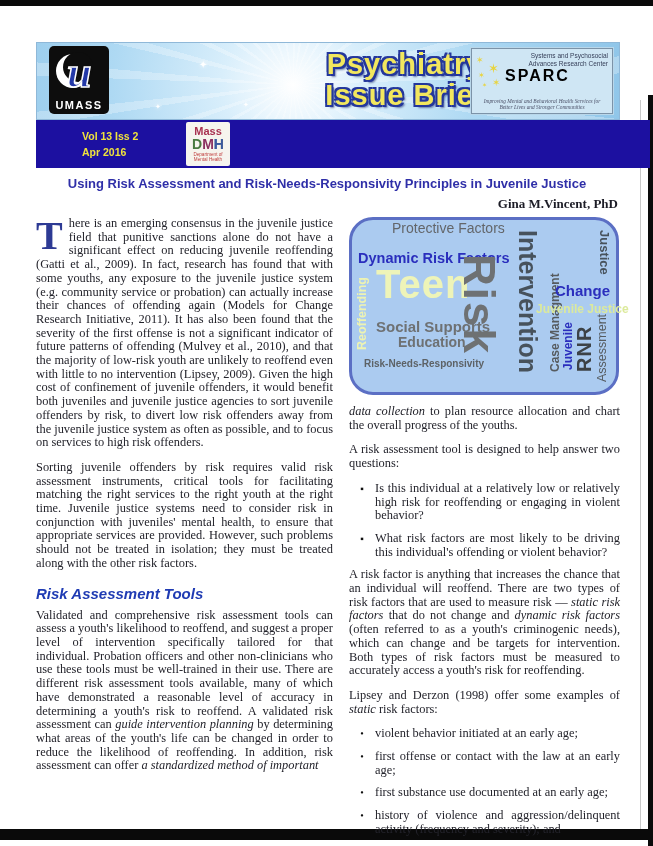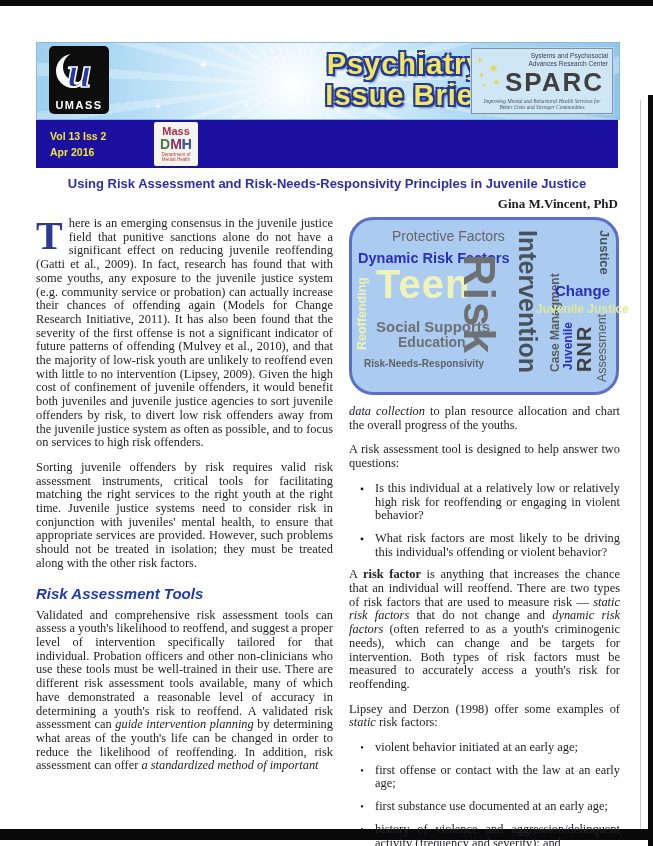--- a/index.html
+++ b/index.html
@@ -26,27 +26,27 @@
     font-family:"Liberation Sans",sans-serif;font-weight:bold;font-size:29px;line-height:31px;
     color:#f2e75e;letter-spacing:1px;
     text-shadow:-2px -2px 0 #24379b, 2px -2px 0 #24379b, -2px 2px 0 #24379b, 2px 2px 0 #24379b, 3px 3px 2px rgba(25,40,110,.55);}
   .sparc{position:absolute;right:6px;top:5px;width:140px;height:64px;background:#cfe6f4;
          border:1px solid #7c93a8;box-shadow:0 0 0 1px #b9d7ea;}
   .sparc-org{position:absolute;right:4px;top:3px;text-align:right;font-family:"Liberation Sans",sans-serif;
              font-size:6.5px;line-height:7.5px;color:#37405a;}
   .sparc-stars{position:absolute;left:4px;top:6px;width:30px;height:34px;color:#e8d440;}
   .sparc-stars span{position:absolute;}
   .sparc-acronym{position:absolute;left:33px;top:18px;font-family:"Liberation Sans",sans-serif;
-                 font-weight:bold;font-size:26px;letter-spacing:2px;color:#404040;}
+                 font-weight:bold;font-size:16px;letter-spacing:2px;color:#000000;}
   .sparc-tag{position:absolute;left:2px;right:2px;bottom:3px;text-align:center;font-style:italic;
              font-size:5.4px;line-height:6px;color:#4a4f66;font-family:"Liberation Serif",serif;}
 
   
   .issuebar{position:absolute;left:36px;top:120px;width:582px;height:48px;background:#1c10a0;
-            display:flex;align-items:center;font-family:"Liberation Sans",sans-serif;color:#f0e33c;}
+            display:flex;align-items:center;font-family:"Liberation Sans",sans-serif;color:#f0e33c;padding-left:32px;}
   .issue-left{width:104px;padding-left:14px;font-weight:bold;font-size:10.5px;line-height:16px;}
   .issue-center{flex:1;text-align:center;font-weight:bold;font-size:10.5px;line-height:16px;}
   .dmh{width:44px;height:44px;margin-right:2px;background:#f6f4ee;border-radius:2px;
        display:flex;flex-direction:column;align-items:center;justify-content:center;line-height:1;}
   .dmh-mass{font-family:"Liberation Sans",sans-serif;font-weight:bold;font-size:11px;color:#a83050;}
   .dmh-letters{font-family:Liberation Sans, sans-serif;font-weight:bold;font-size:14px;letter-spacing:0;}
   .dmh-letters .d{color:#4a7a40;} .dmh-letters .m{color:#8a3060;}
   .dmh-letters .h{color:#3a5aa0;background:linear-gradient(90deg,#3a5aa0 60%,#d8a030 60%);-webkit-background-clip:text;}
   .dmh-dept{font-family:"Liberation Sans",sans-serif;font-size:4.6px;color:#c04040;text-align:center;line-height:5px;margin-top:1px;}
 
@@ -54,35 +54,35 @@
   .article-title{position:absolute;left:36px;top:176px;width:582px;text-align:center;
       font-family:"Liberation Sans",sans-serif;font-weight:bold;font-size:13px;color:#2f2fa8;}
   .byline{position:absolute;left:36px;top:196px;width:582px;text-align:right;
       font-weight:bold;font-size:13px;color:#1c1c26;}
 
   
   .columns{position:absolute;left:36px;top:217px;width:584px;display:flex;gap:16px;}
   .col-left{width:297px;}
   .col-right{width:271px;}
   .para{margin:0 0 11px 0;font-size:12.4px;line-height:13.7px;text-align:justify;}
-  .run-i{font-style:italic;} .run-b{font-weight:bold;}
+  .run-i{font-style:italic;} .run-b{font-weight:normal;}
   .dropcap{float:left;font-size:40px;line-height:33px;padding:2px 6px 0 0;color:#2d3a94;font-weight:bold;}
   .section-heading{margin:14px 0 7px 0;font-family:"Liberation Sans",sans-serif;font-style:italic;
       font-weight:bold;font-size:15px;color:#1f3bb3;}
   .bullet{display:flex;margin:0 0 9px 0;font-size:12.4px;line-height:13.7px;}
   .bullet .dot{flex:0 0 26px;text-align:center;font-size:10px;line-height:13.7px;color:#111;}
   .bullet .btxt{flex:1;text-align:justify;}
 
   
   .wordcloud{position:relative;width:264px;height:172px;background:#abcbf0;border:3px solid #5b6fc4;
              border-radius:24px;margin-bottom:10px;font-family:"Liberation Sans",sans-serif;white-space:nowrap;}
   .wc{position:absolute;}
   .vcw{transform:rotate(90deg);transform-origin:left top;}
   .vccw{transform:rotate(-90deg);transform-origin:left top;}
-  .wc-protective{left:40px;top:8px;font-size:14px;}
+  .wc-protective{left:40px;top:0;font-size:14px;}
   .wc-dynamic{left:6px;top:30px;font-size:14.5px;font-weight:bold;}
   .wc-reoffending{left:3px;top:130px;font-size:12.5px;font-weight:bold;}
   .wc-teen{left:24px;top:42px;font-size:40px;font-weight:bold;letter-spacing:1px;}
   .wc-social{left:24px;top:98px;font-size:15px;font-weight:600;}
   .wc-education{left:46px;top:114px;font-size:14px;font-weight:600;}
   .wc-rnresp{left:12px;top:138px;font-size:10px;font-weight:600;}
   .wc-risk{left:152px;top:34px;font-size:44px;font-weight:bold;letter-spacing:2px;}
   .wc-intervention{left:190px;top:10px;font-size:25px;font-weight:bold;}
   .wc-case{left:196px;top:152px;font-size:12px;font-weight:600;}
   .wc-juvenile{left:209px;top:150px;font-size:12px;font-weight:bold;}

